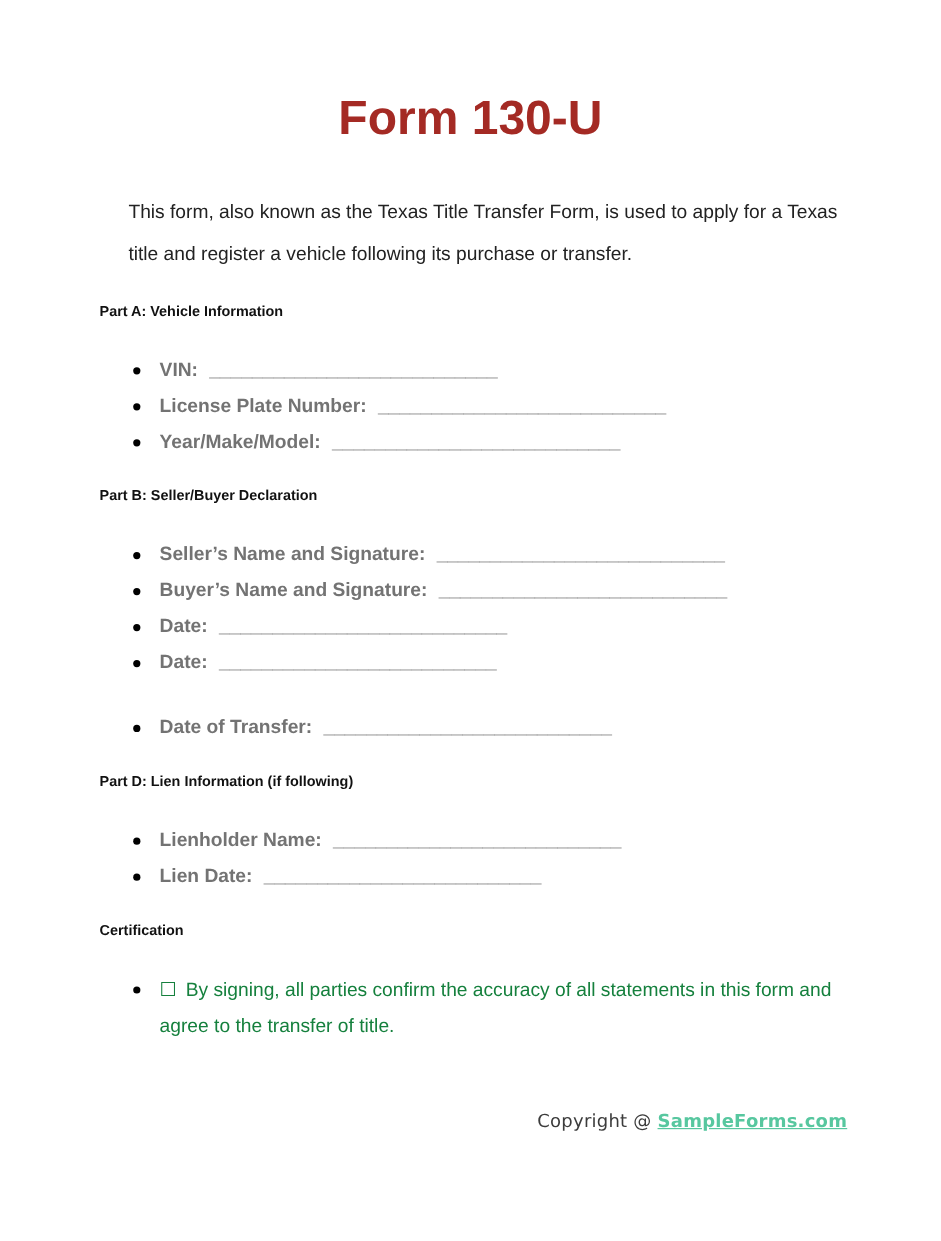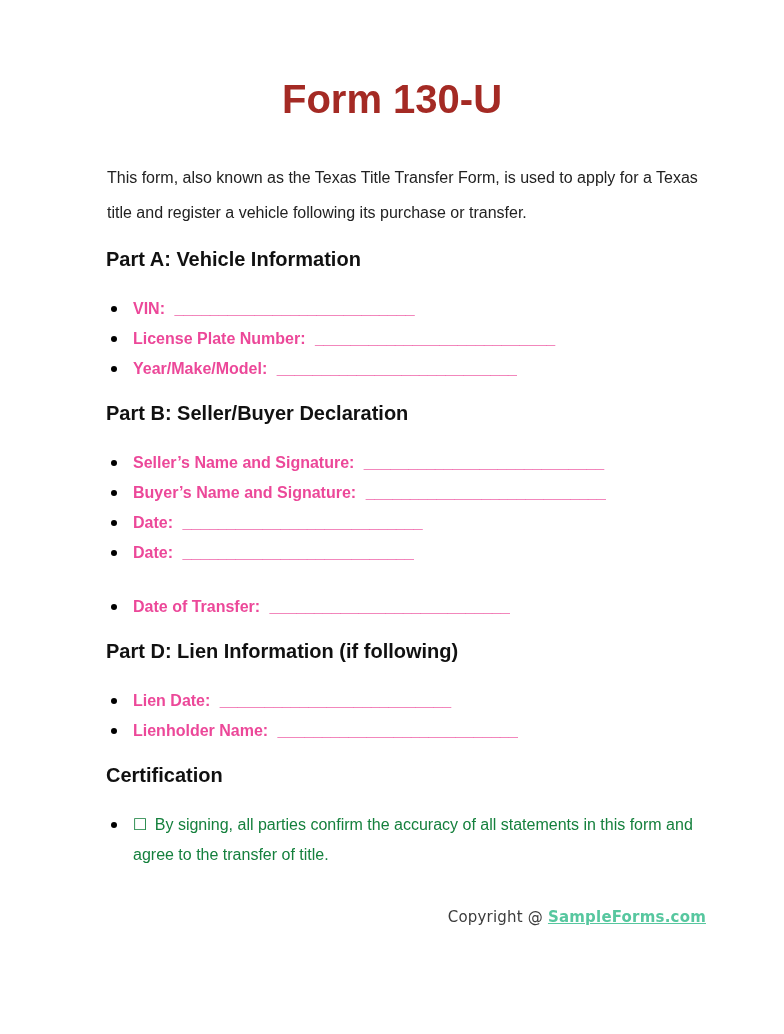--- a/index.html
+++ b/index.html
@@ -31,37 +31,36 @@
   .intro {
     margin-top: 38px;
     font-size: 16px;
     line-height: 35px;
     max-width: 642px;
     color: #222222;
     margin-left: 24px;
   }
   .section-heading {
     margin-top: 18px;
-    font-size: 20px;
+    font-size: 12px;
     line-height: 22px;
     font-weight: bold;
     color: #111111;
-    margin-left: 23px;
   }
   ul.field-list {
     margin-top: 24px;
     list-style: none;
     padding-left: 50px;
   }
   ul.field-list li {
     position: relative;
     font-size: 16px;
     line-height: 30px;
     font-weight: bold;
-    color: #ec4899;
+    color: #737373;
   }
   ul.field-list li .bullet {
     position: absolute;
     left: -22px;
     top: 12px;
     width: 6px;
     height: 6px;
     border-radius: 50%;
     background: #000000;
   }
@@ -76,21 +75,21 @@
     max-width: 591px;
     line-height: 30px;
   }
   .checkbox {
     font-family: "DejaVu Sans", sans-serif;
     font-weight: normal;
     font-size: 16px;
     margin-right: 3px;
   }
   .footer {
-    margin-top: 36px;
+    margin-top: 52px;
     text-align: right;
     font-family: "DejaVu Sans", sans-serif;
     font-size: 15px;
     line-height: 22px;
     color: #3c3c3c;
     padding-right: 18px;
     letter-spacing: 0.2px;
   }
   .footer .site-link {
     color: #57c79f;
@@ -156,27 +155,27 @@
       <span class="bullet"></span>
       <span class="label">Date of Transfer:</span>
       <span class="blank">___________________________</span>
     </li>
   </ul>
 
   <h2 class="section-heading">Part D: Lien Information (if following)</h2>
   <ul class="field-list">
     <li>
       <span class="bullet"></span>
-      <span class="label">Lien Date:</span>
-      <span class="blank">__________________________</span>
+      <span class="label">Lienholder Name:</span>
+      <span class="blank">___________________________</span>
     </li>
     <li>
       <span class="bullet"></span>
-      <span class="label">Lienholder Name:</span>
-      <span class="blank">___________________________</span>
+      <span class="label">Lien Date:</span>
+      <span class="blank">__________________________</span>
     </li>
   </ul>
 
   <h2 class="section-heading">Certification</h2>
   <ul class="field-list cert-list">
     <li>
       <span class="bullet"></span><span class="checkbox">☐</span> <span>By signing, all parties confirm the accuracy of all statements in this form and agree to the transfer of title.</span>
     </li>
   </ul>
 

